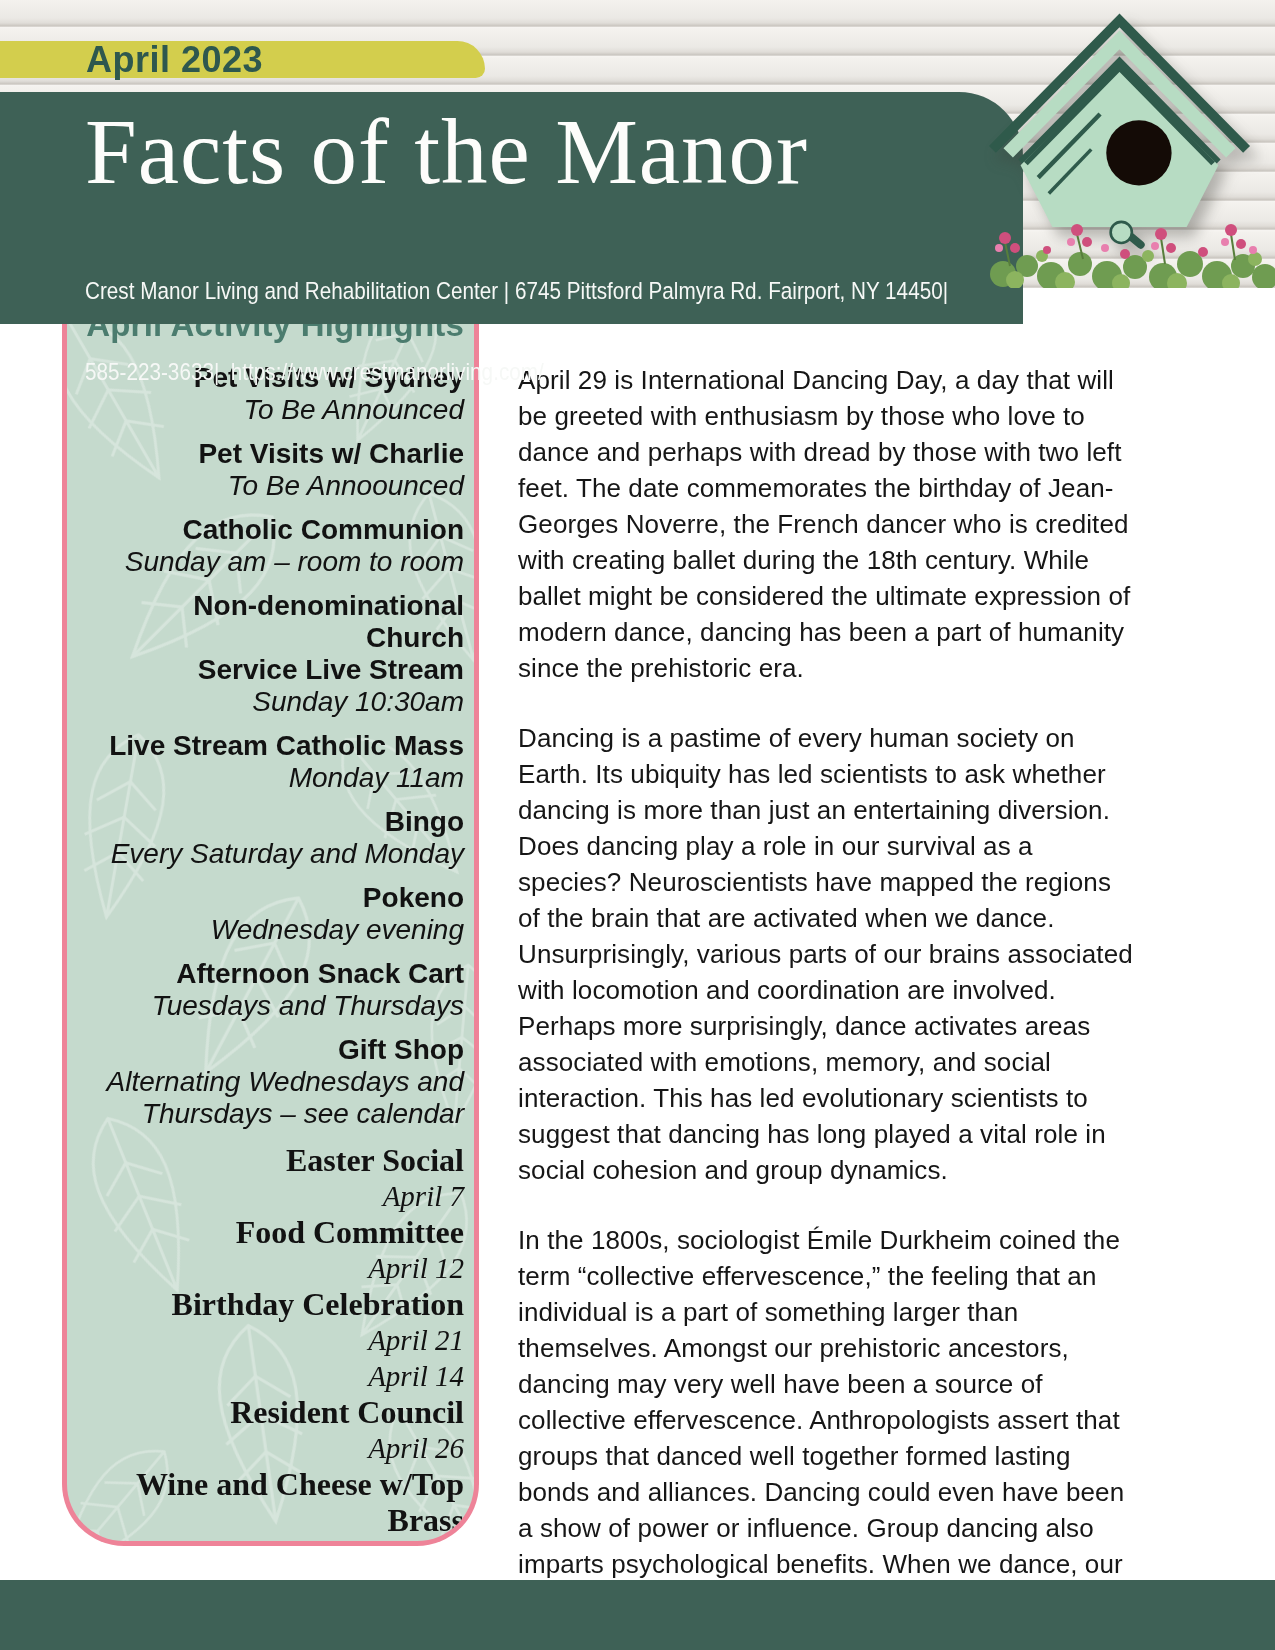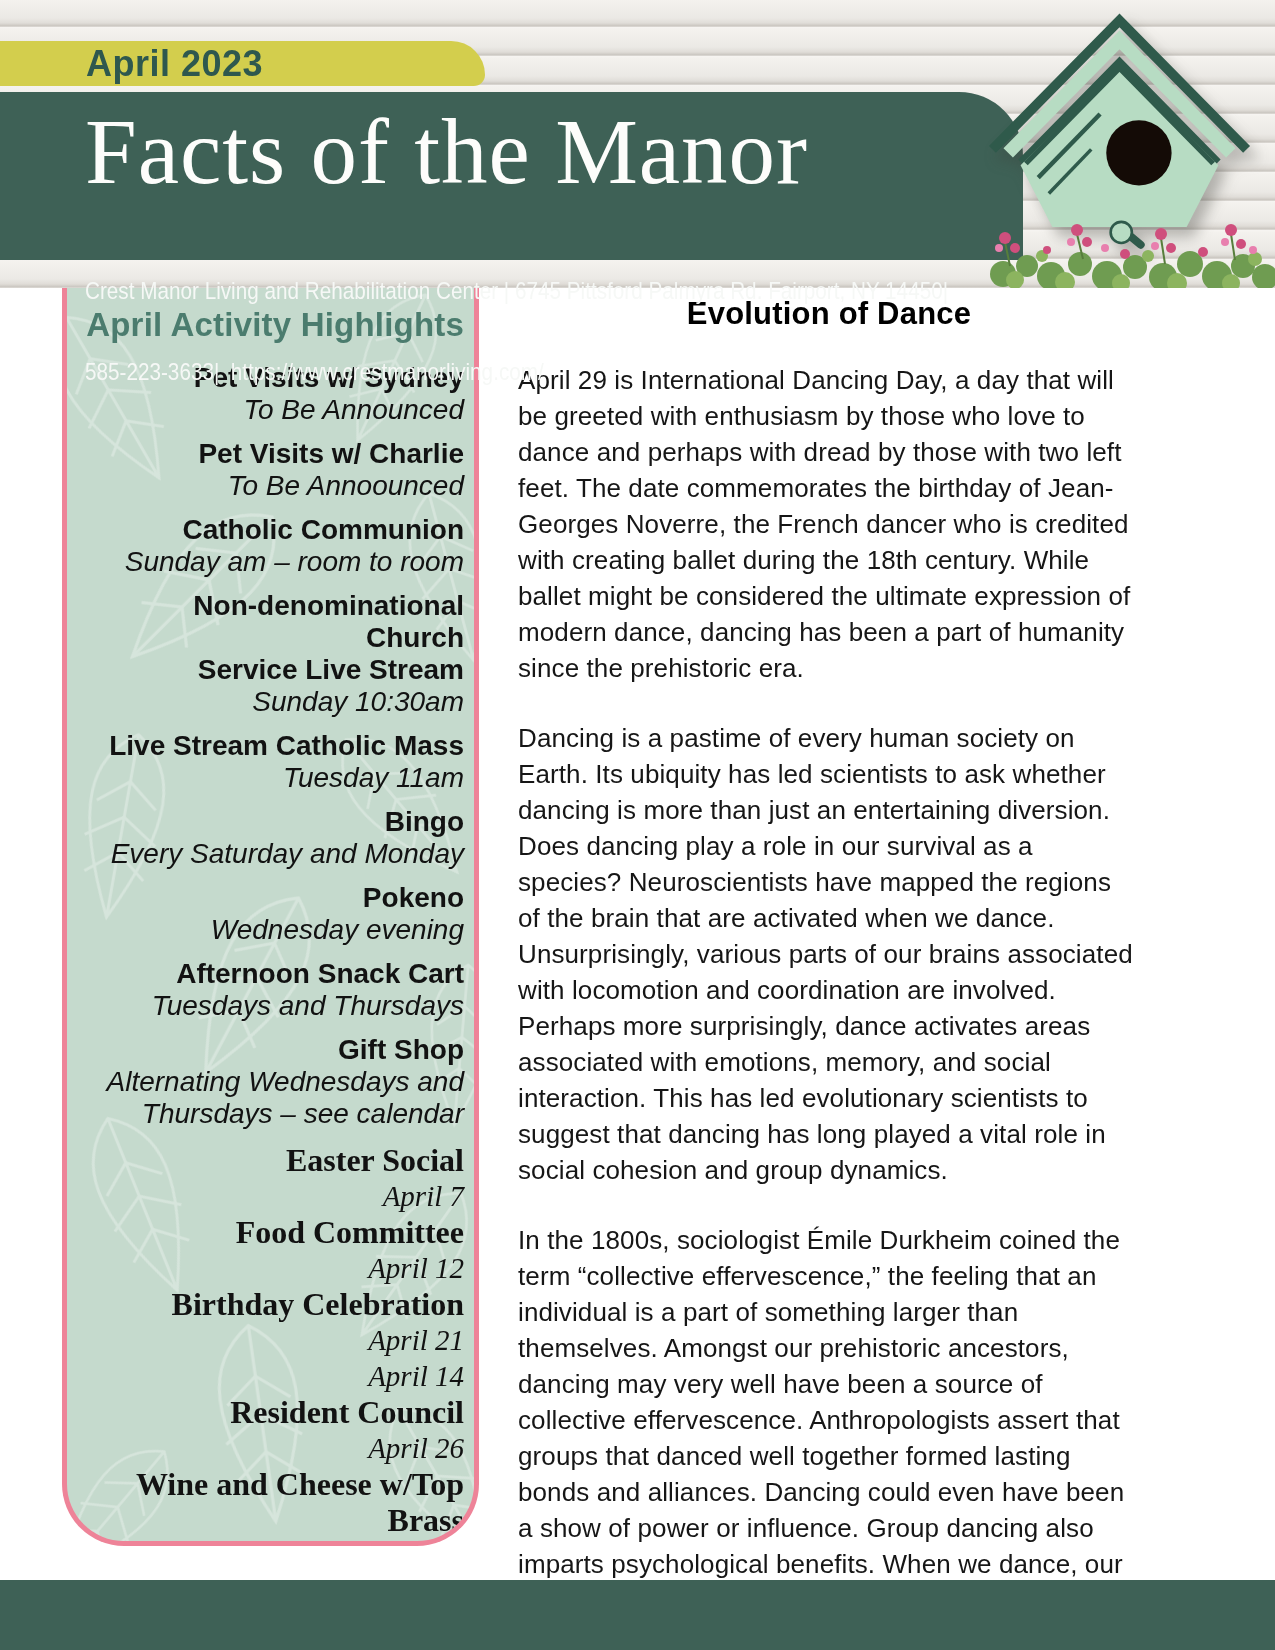--- a/index.html
+++ b/index.html
@@ -21,32 +21,32 @@
   .wood{
     position:absolute;inset:0;
     background-color:#efede9;
     background-image:
       repeating-linear-gradient(180deg,
         #f4f2ee 0px,#ebe9e5 18px,#e0ddd8 23px,#c9c5bf 26px,#f6f4f1 27.5px,#f4f2ee 29px),
       repeating-linear-gradient(90deg,
         rgba(255,255,255,0.25) 0px,rgba(0,0,0,0.015) 9px,rgba(255,255,255,0.2) 21px);
   }
   .date-pill{
-    position:absolute;left:0;top:41px;width:485px;height:45px;
+    position:absolute;left:0;top:41px;width:485px;height:37px;
     background:var(--yellow);
     border-radius:0 42px 14px 0;
     display:flex;align-items:center;
     padding-left:86px;
     z-index:3;
   }
   .date-pill span{
     font-size:36px;font-weight:bold;color:#2e584e;letter-spacing:.5px;
   }
   .green-band{
-    position:absolute;left:0;top:92px;width:1023px;height:168px;
+    position:absolute;left:0;top:92px;width:1023px;height:232px;
     background:var(--dark-green);
     border-radius:0 64px 0 0;
     z-index:2;
   }
   .green-band h1{
     position:absolute;left:85px;top:6px;
     font-family:"Liberation Serif",serif;font-weight:400;
     font-size:93px;color:#fdfdfb;letter-spacing:1px;white-space:nowrap;
   }
   .address{
@@ -232,21 +232,21 @@
           <div class="a-title">Catholic Communion</div>
           <div class="a-sub">Sunday am – room to room</div>
         </div>
         <div class="activity sans">
           <div class="a-title">Non-denominational Church
 Service Live Stream</div>
           <div class="a-sub">Sunday 10:30am</div>
         </div>
         <div class="activity sans">
           <div class="a-title">Live Stream Catholic Mass</div>
-          <div class="a-sub">Tuesday 11am</div>
+          <div class="a-sub">Monday 11am</div>
         </div>
         <div class="activity sans">
           <div class="a-title">Bingo</div>
           <div class="a-sub">Every Saturday and Monday</div>
         </div>
         <div class="activity sans">
           <div class="a-title">Pokeno</div>
           <div class="a-sub">Wednesday evening</div>
         </div>
         <div class="activity sans">

